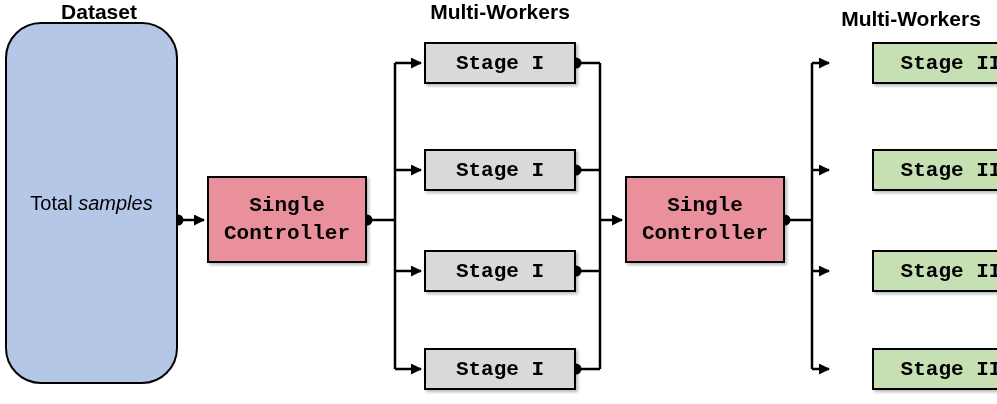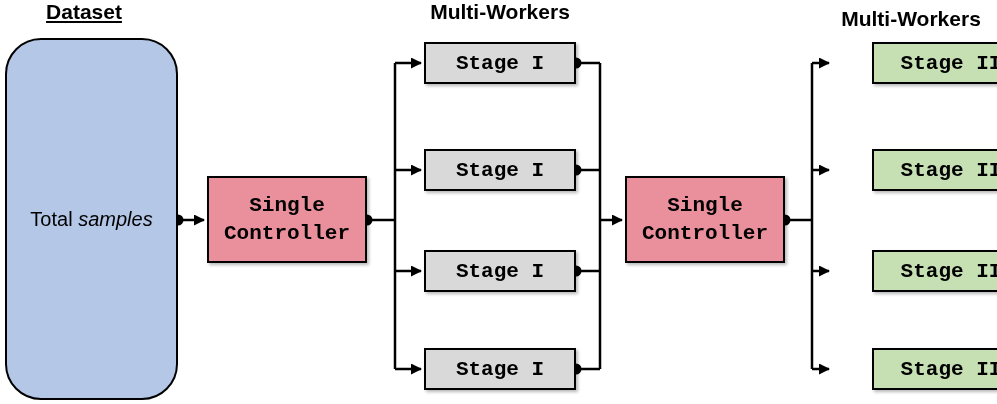--- a/index.html
+++ b/index.html
@@ -13,21 +13,21 @@
     font-size:21px;font-weight:bold;white-space:nowrap;line-height:1.1;
   }
   .box{
     position:absolute;box-sizing:border-box;border:2.5px solid #000;
     display:flex;align-items:center;justify-content:center;
     font-weight:bold;font-size:21px;text-align:center;
     box-shadow:2px 2px 3px rgba(0,0,0,0.28);
     font-family:Liberation Mono, monospace;
   }
   .dataset-box{
-    position:absolute;left:5px;top:38px;width:173px;height:362px;
+    position:absolute;left:5px;top:22px;width:173px;height:362px;
     box-sizing:border-box;border:2.5px solid #000;border-radius:36px;
     background:var(--dataset-fill,#b4c7e7);
     display:flex;align-items:center;justify-content:center;
   }
   .dataset-text{font-size:20px;white-space:nowrap;}
   .dataset-text .it{font-style:italic;}
   .controller{
     width:160px;height:87px;background:var(--controller-fill,#e9909c);
     line-height:1.3;padding:0 8px;
   }
@@ -82,21 +82,21 @@
       <circle class="dot" cx="178" cy="220" r="5.5"></circle>
       <circle class="dot" cx="367" cy="220" r="5.5"></circle>
       <circle class="dot" cx="576" cy="63" r="5.5"></circle>
       <circle class="dot" cx="576" cy="170" r="5.5"></circle>
       <circle class="dot" cx="576" cy="271" r="5.5"></circle>
       <circle class="dot" cx="576" cy="369" r="5.5"></circle>
       <circle class="dot" cx="785" cy="220" r="5.5"></circle>
     </g>
   </svg>
 
-  <div class="hdr" style="left:84px;text-decoration:underline;">Dataset</div>
+  <div class="hdr" style="left:99px;">Dataset</div>
   <div class="hdr" style="left:500px;">Multi-Workers</div>
   <div class="hdr" style="left:911px;top:7px;">Multi-Workers</div>
 
   <div class="dataset-box">
     <div class="dataset-text"><span>Total</span>&nbsp;<span class="it">samples</span></div>
   </div>
 
   <div class="box controller c1">Single Controller</div>
   <div class="box controller c2">Single Controller</div>
 

